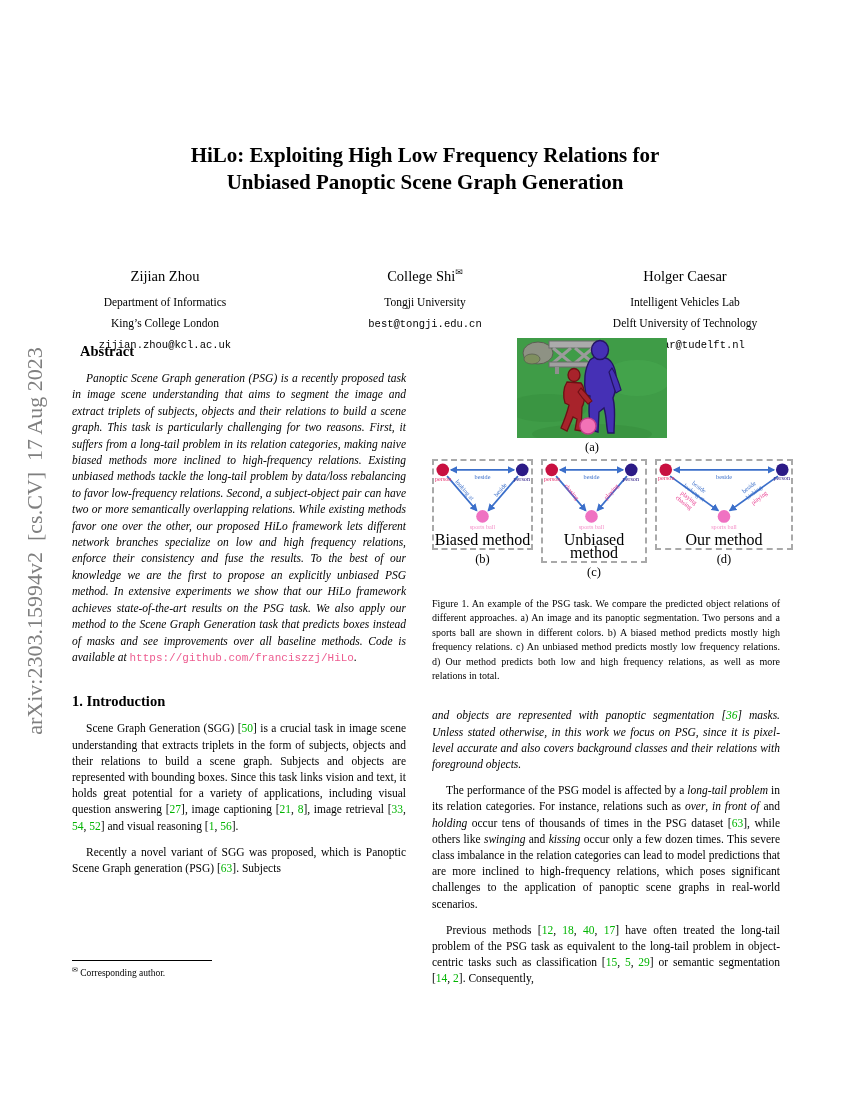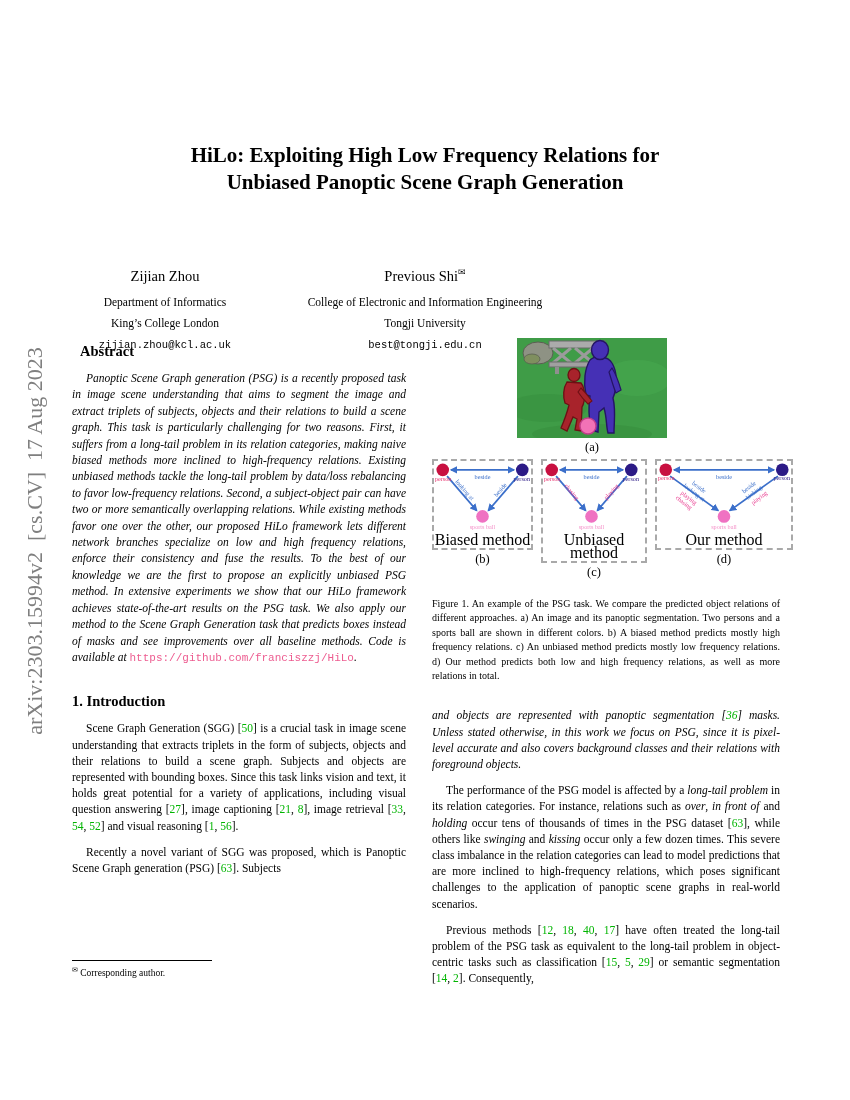--- a/index.html
+++ b/index.html
@@ -67,24 +67,29 @@
     <span>Unbiased Panoptic Scene Graph Generation</span>
   </div>
 
   <div class="author-col" style="left:30px;">
     <div class="name"><span>Zijian Zhou</span><sup></sup></div>
     <div class="affil">Department of Informatics</div>
     <div class="affil">King’s College London</div>
     <div class="email">zijian.zhou@kcl.ac.uk</div>
   </div>
   <div class="author-col" style="left:290px;">
-    <div class="name"><span>Previous Shi</span><sup>✉</sup></div>
-    <div class="affil">College of Electronic and Information Engineering</div>
+    <div class="name"><span>College Shi</span><sup>✉</sup></div>
     <div class="affil">Tongji University</div>
     <div class="email">best@tongji.edu.cn</div>
+  </div>
+  <div class="author-col" style="left:550px;">
+    <div class="name"><span>Holger Caesar</span><sup></sup></div>
+    <div class="affil">Intelligent Vehicles Lab</div>
+    <div class="affil">Delft University of Technology</div>
+    <div class="email">h.caesar@tudelft.nl</div>
   </div>
 
   <div class="col-left">
     <div class="h-abstract">Abstract</div>
     <p class="abstract-p"><span>Panoptic Scene Graph generation (PSG) is a recently proposed task in image scene understanding that aims to segment the image and extract triplets of subjects, objects and their relations to build a scene graph. This task is particularly challenging for two reasons. First, it suffers from a long-tail problem in its relation categories, making naive biased methods more inclined to high-frequency relations. Existing unbiased methods tackle the long-tail problem by data/loss rebalancing to favor low-frequency relations. Second, a subject-object pair can have two or more semantically overlapping relations. While existing methods favor one over the other, our proposed HiLo framework lets different network branches specialize on low and high frequency relations, enforce their consistency and fuse the results. To the best of our knowledge we are the first to propose an explicitly unbiased PSG method. In extensive experiments we show that our HiLo framework achieves state-of-the-art results on the PSG task. We also apply our method to the Scene Graph Generation task that predicts boxes instead of masks and see improvements over all baseline methods. Code is available at </span><span class="seg-m">https://github.com/franciszzj/HiLo</span><span>.</span></p>
     <div class="h-section">1. Introduction</div>
     <p class="body-p"><span>Scene Graph Generation (SGG) [</span><span class="seg-c">50</span><span>] is a crucial task in image scene understanding that extracts triplets in the form of subjects, objects and their relations to build a scene graph. Subjects and objects are represented with bounding boxes. Since this task links vision and text, it holds great potential for a variety of applications, including visual question answering [</span><span class="seg-c">27</span><span>], image captioning [</span><span class="seg-c">21</span><span>, </span><span class="seg-c">8</span><span>], image retrieval [</span><span class="seg-c">33</span><span>, </span><span class="seg-c">54</span><span>, </span><span class="seg-c">52</span><span>] and visual reasoning [</span><span class="seg-c">1</span><span>, </span><span class="seg-c">56</span><span>].</span></p>
     <p class="body-p"><span>Recently a novel variant of SGG was proposed, which is Panoptic Scene Graph generation (PSG) [</span><span class="seg-c">63</span><span>]. Subjects</span></p>
   </div>
 

